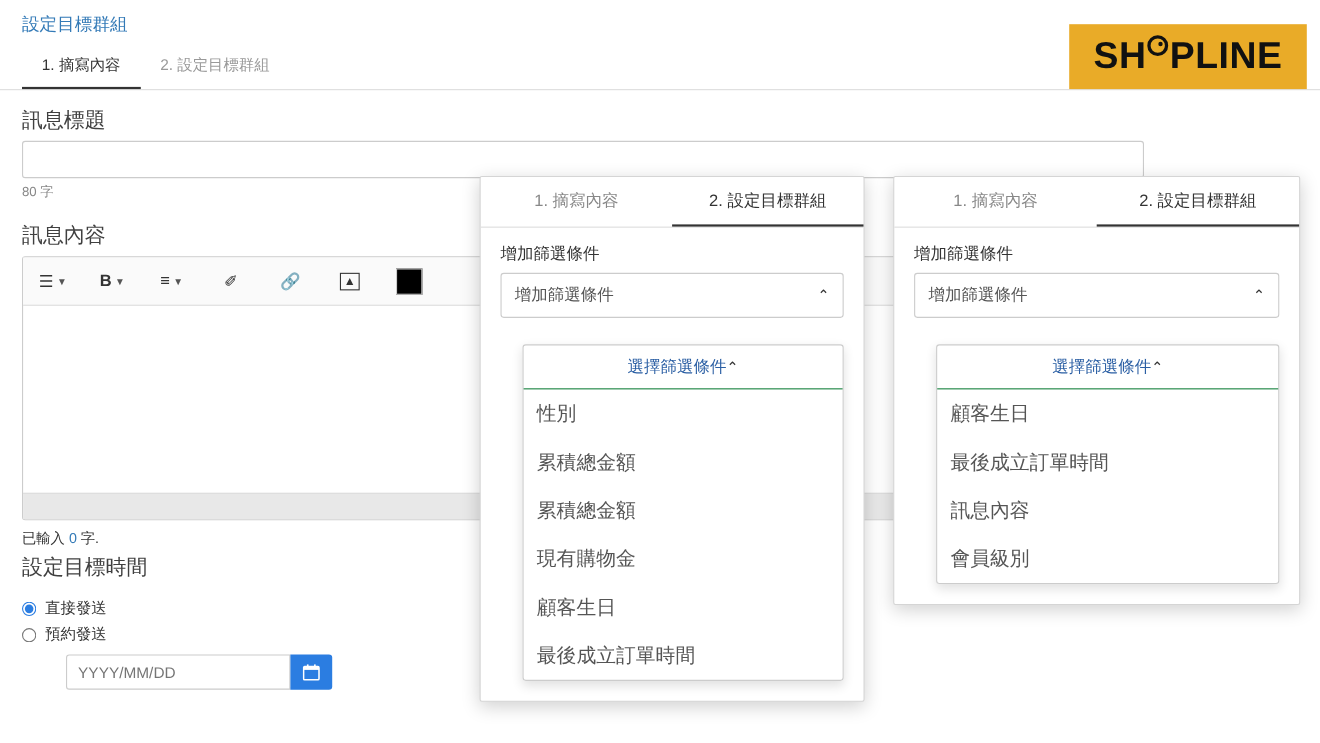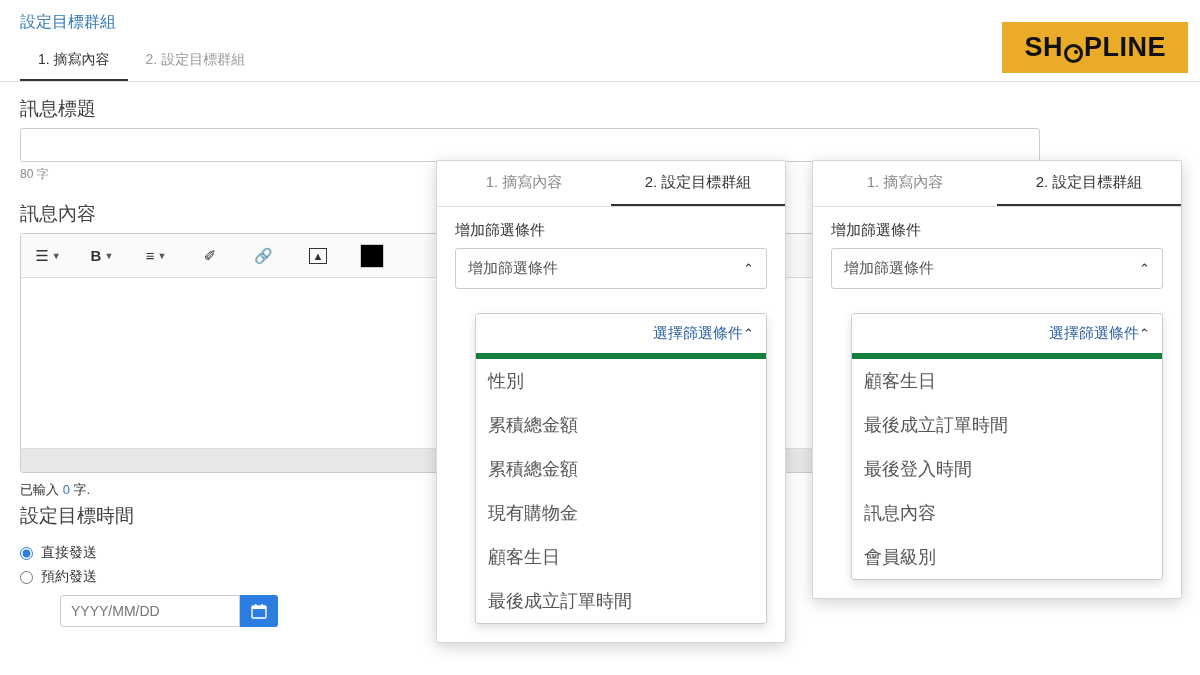--- a/index.html
+++ b/index.html
@@ -99,21 +99,21 @@
       color: #333;
       padding: 3px 0;
     }
     .radio-row input { accent-color: #2b7de1; }
     .date-row {
       display: flex;
       align-items: stretch;
       margin: 6px 0 0 40px;
     }
     .date-input {
-      width: 180px;
+      width: 204px;
       border: 1px solid #ccc;
       border-radius: 3px 0 0 3px;
       padding: 7px 10px;
       font-size: 14px;
       color: #3b82f6;
     }
     .date-btn {
       width: 38px;
       background: #2b7de1;
       color: #fff;
@@ -168,25 +168,25 @@
     }
     .sub-select-wrap {
       margin: 24px 18px 18px 38px;
       border: 1px solid #ccc;
       border-radius: 3px;
       box-shadow: 0 4px 10px rgba(0,0,0,0.12);
     }
     .sub-select-head {
       padding: 10px 12px;
       display: flex;
-      justify-content: flex-end;
+      justify-content: center;
       align-items: center;
       color: #2b5fa4;
       font-size: 15px;
-      border-bottom: 6px solid #15803d;
+      border-bottom: 1px solid #15803d;
       cursor: pointer;
     }
     .opt-list { }
     .opt-item {
       padding: 10px 12px;
       font-size: 18px;
       color: #555;
       cursor: pointer;
     }
     .chevron { font-size: 13px; color: #333; }
@@ -201,22 +201,22 @@
       display: flex;
       align-items: center;
       gap: 14px;
       font-size: 22px;
       font-weight: 600;
     }
     .logo {
       font-family: Arial, sans-serif;
       letter-spacing: 0.5px;
       display: flex;
-      align-items: flex-end;
-      font-size: 27px;
+      align-items: flex-start;
+      font-size: 34px;
       font-weight: 900;
     }
     .logo-circle {
       width: 19px; height: 19px;
       border: 3px solid #111;
       border-radius: 50%;
       display: inline-block;
       margin: 0 1px;
       position: relative;
     }
@@ -353,21 +353,20 @@
     <span class="chevron">⌃</span>
   </div>
   <div class="sub-select-wrap">
     <div class="sub-select-head">
       <span>選擇篩選條件</span>
       <span class="chevron">⌃</span>
     </div>
     <div class="opt-list">
       <div class="opt-item">顧客生日</div>
       <div class="opt-item">最後成立訂單時間</div>
-      <div class="opt-item">最後登入時間</div>
       <div class="opt-item">訊息內容</div>
       <div class="opt-item">會員級別</div>
     </div>
   </div>
 </div>
 
 
 <div class="banner">
   <span class="logo">
     <span>SH</span>

